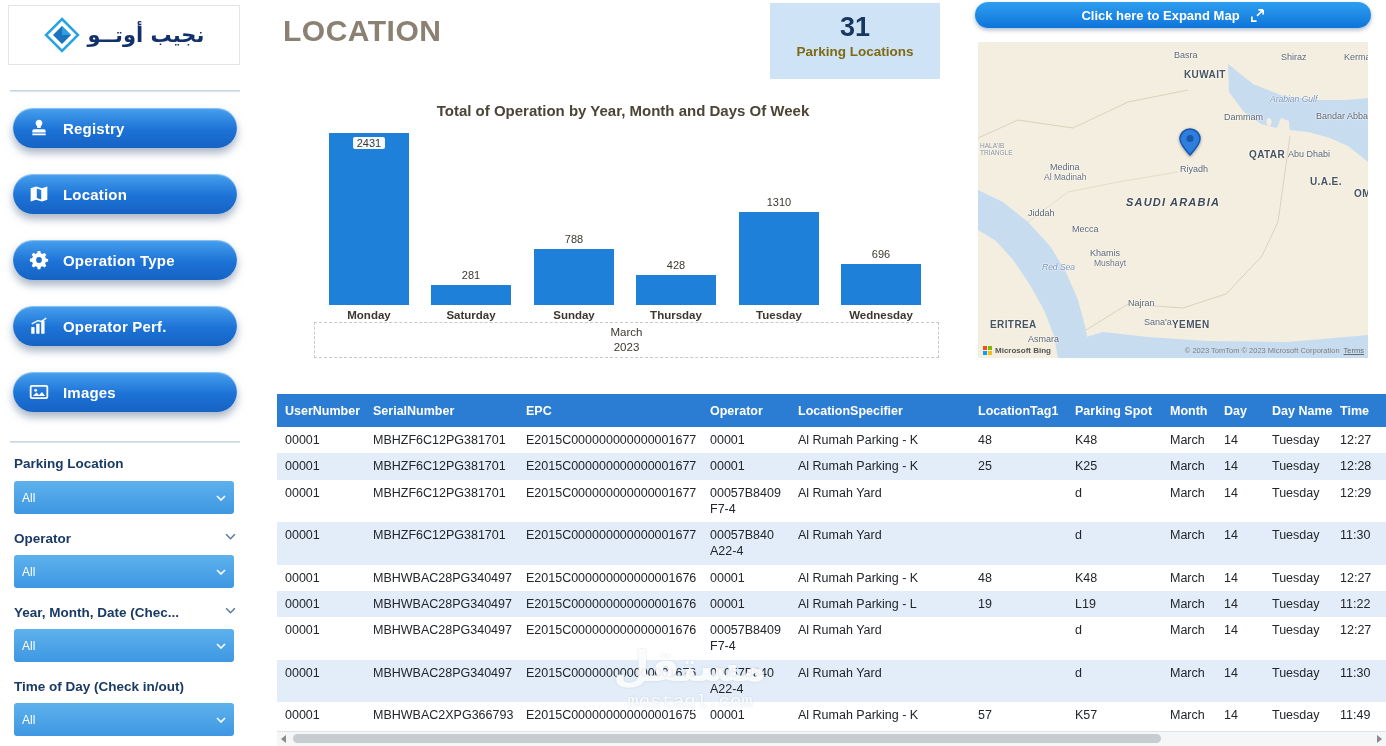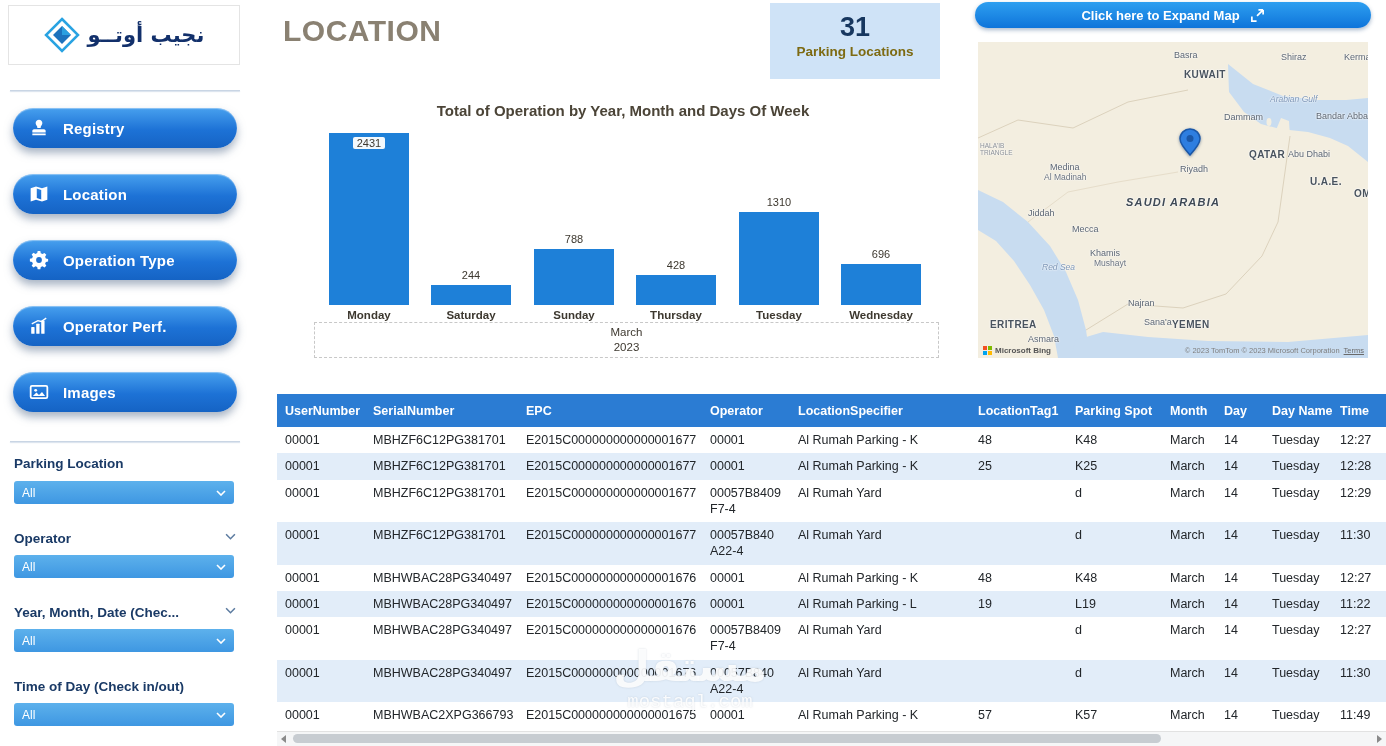--- a/index.html
+++ b/index.html
@@ -12,21 +12,21 @@
   .logo-text{font-family:"DejaVu Sans",sans-serif;font-size:21px;font-weight:bold;color:#12306b;direction:rtl;}
   .sb-divider{position:absolute;left:10px;width:230px;height:1px;background:#c9d5e4;box-shadow:0 1px 1px rgba(170,190,215,.5);}
   .nav-btn{position:absolute;left:13px;width:224px;height:40px;border-radius:20px;cursor:pointer;
     background:linear-gradient(180deg,#47a0ee 0%,#1d72d6 55%,#1563c4 100%);
     box-shadow:0 5px 8px rgba(96,118,148,.55), inset 0 1px 1px rgba(255,255,255,.4);
     display:flex;align-items:center;}
   .nav-ic{width:20px;height:20px;margin-left:16px;display:flex;align-items:center;}
   .nav-lb{color:#fff;font-weight:bold;font-size:15px;margin-left:14px;letter-spacing:.2px;}
   .flt-label{position:absolute;left:14px;font-size:13.5px;font-weight:bold;color:#1a3a66;white-space:nowrap;}
   .flt-chev{position:absolute;right:16px;cursor:pointer;display:flex;}
-  .flt-dd{position:absolute;left:14px;width:220px;height:23px;border-radius:3px;cursor:pointer;
+  .flt-dd{position:absolute;left:14px;width:220px;height:33px;border-radius:3px;cursor:pointer;
     background:linear-gradient(180deg,#5db1ec,#3e97e2);
     display:flex;align-items:center;justify-content:space-between;padding:0 8px;box-sizing:border-box;}
   .flt-dd .val{color:#fff;font-size:12px;}
 
   
   .page-title{position:absolute;left:283px;top:14px;font-size:30px;font-weight:bold;color:#8a8172;letter-spacing:.5px;}
   .kpi-card{position:absolute;left:770px;top:3px;width:170px;height:76px;background:#cfe3f7;text-align:center;}
   .kpi-value{margin-top:9px;font-size:27px;font-weight:bold;color:#17375f;}
   .kpi-label{margin-top:1px;font-size:13.5px;font-weight:bold;color:#7d6a12;}
   .expand-btn{position:absolute;left:975px;top:2px;width:396px;height:26px;border:none;border-radius:13px;
@@ -214,21 +214,21 @@
     </svg>
   </button>
 
   <section class="chart">
     <div class="chart-title">Total of Operation by Year, Month and Days Of Week</div>
     <div class="plot" id="plot">
         <div class="bar" style="left:30px;top:5px;width:80px;height:172px;background:#1e80d8"></div>
      <div class="bar-val inside" style="left:30px;top:9px"><span>2431</span></div>
      <div class="bar-cat" style="left:19px">Monday</div>
         <div class="bar" style="left:132px;top:157px;width:80px;height:20px;background:#1e80d8"></div>
-     <div class="bar-val" style="left:132px;top:141px"><span>244</span></div>
+     <div class="bar-val" style="left:132px;top:141px"><span>281</span></div>
      <div class="bar-cat" style="left:121px">Saturday</div>
         <div class="bar" style="left:235px;top:121px;width:80px;height:56px;background:#1e80d8"></div>
      <div class="bar-val" style="left:235px;top:105px"><span>788</span></div>
      <div class="bar-cat" style="left:224px">Sunday</div>
         <div class="bar" style="left:337px;top:147px;width:80px;height:30px;background:#1e80d8"></div>
      <div class="bar-val" style="left:337px;top:131px"><span>428</span></div>
      <div class="bar-cat" style="left:326px">Thursday</div>
         <div class="bar" style="left:440px;top:84px;width:80px;height:93px;background:#1e80d8"></div>
      <div class="bar-val" style="left:440px;top:68px"><span>1310</span></div>
      <div class="bar-cat" style="left:429px">Tuesday</div>

